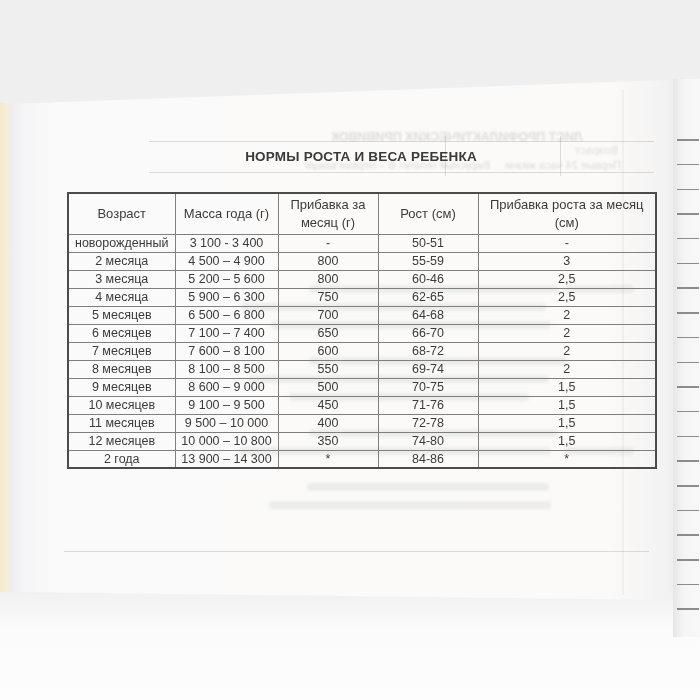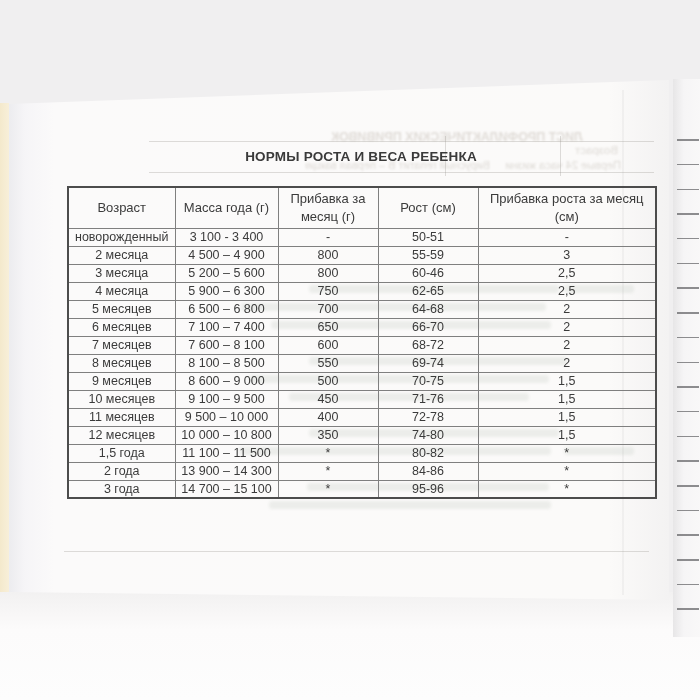--- a/index.html
+++ b/index.html
@@ -24,21 +24,21 @@
 
   .fold-line { position:absolute; left:613px; top:10px; width:2px; height:505px;
                background:rgba(0,0,0,0.035); }
 
   
   .page-title { position:absolute; left:58px; top:69px; width:588px;
                 text-align:center; font-size:13.5px; font-weight:bold;
                 color:#3a3a3a; letter-spacing:.2px; }
 
   
-  .norms-table { position:absolute; left:58px; top:106px; width:588px;
+  .norms-table { position:absolute; left:58px; top:112px; width:588px;
                  border-collapse:collapse; table-layout:fixed;
                  border:2px solid #4c4c4c; }
   .norms-table th, .norms-table td {
                  border:1px solid #7f7f7f; color:#3b3b3b; text-align:center;
                  vertical-align:middle; overflow:hidden; white-space:nowrap; }
   .norms-table th { height:41px; font-size:13px; font-weight:normal;
                  line-height:1.4; white-space:normal; padding:0 6px; }
   .norms-table td { height:18px; font-size:12.5px; padding:0 2px; }
 
   
@@ -202,40 +202,26 @@
             <td>1,5</td>
           </tr>
           <tr>
             <td>12 месяцев</td>
             <td>10 000 – 10 800</td>
             <td>350</td>
             <td>74-80</td>
             <td>1,5</td>
           </tr>
           <tr>
-            <td>1,5 года</td>
-            <td>11 100 – 11 500</td>
-            <td>*</td>
-            <td>80-82</td>
-            <td>*</td>
-          </tr>
-          <tr>
             <td>2 года</td>
             <td>13 900 – 14 300</td>
             <td>*</td>
             <td>84-86</td>
             <td>*</td>
           </tr>
-          <tr>
-            <td>3 года</td>
-            <td>14 700 – 15 100</td>
-            <td>*</td>
-            <td>95-96</td>
-            <td>*</td>
-          </tr>
         </tbody>
     </table>
   </div>
 
   <div class="page-right">
     <div class="ruled-lines"></div>
   </div>
 
 </div>
 

